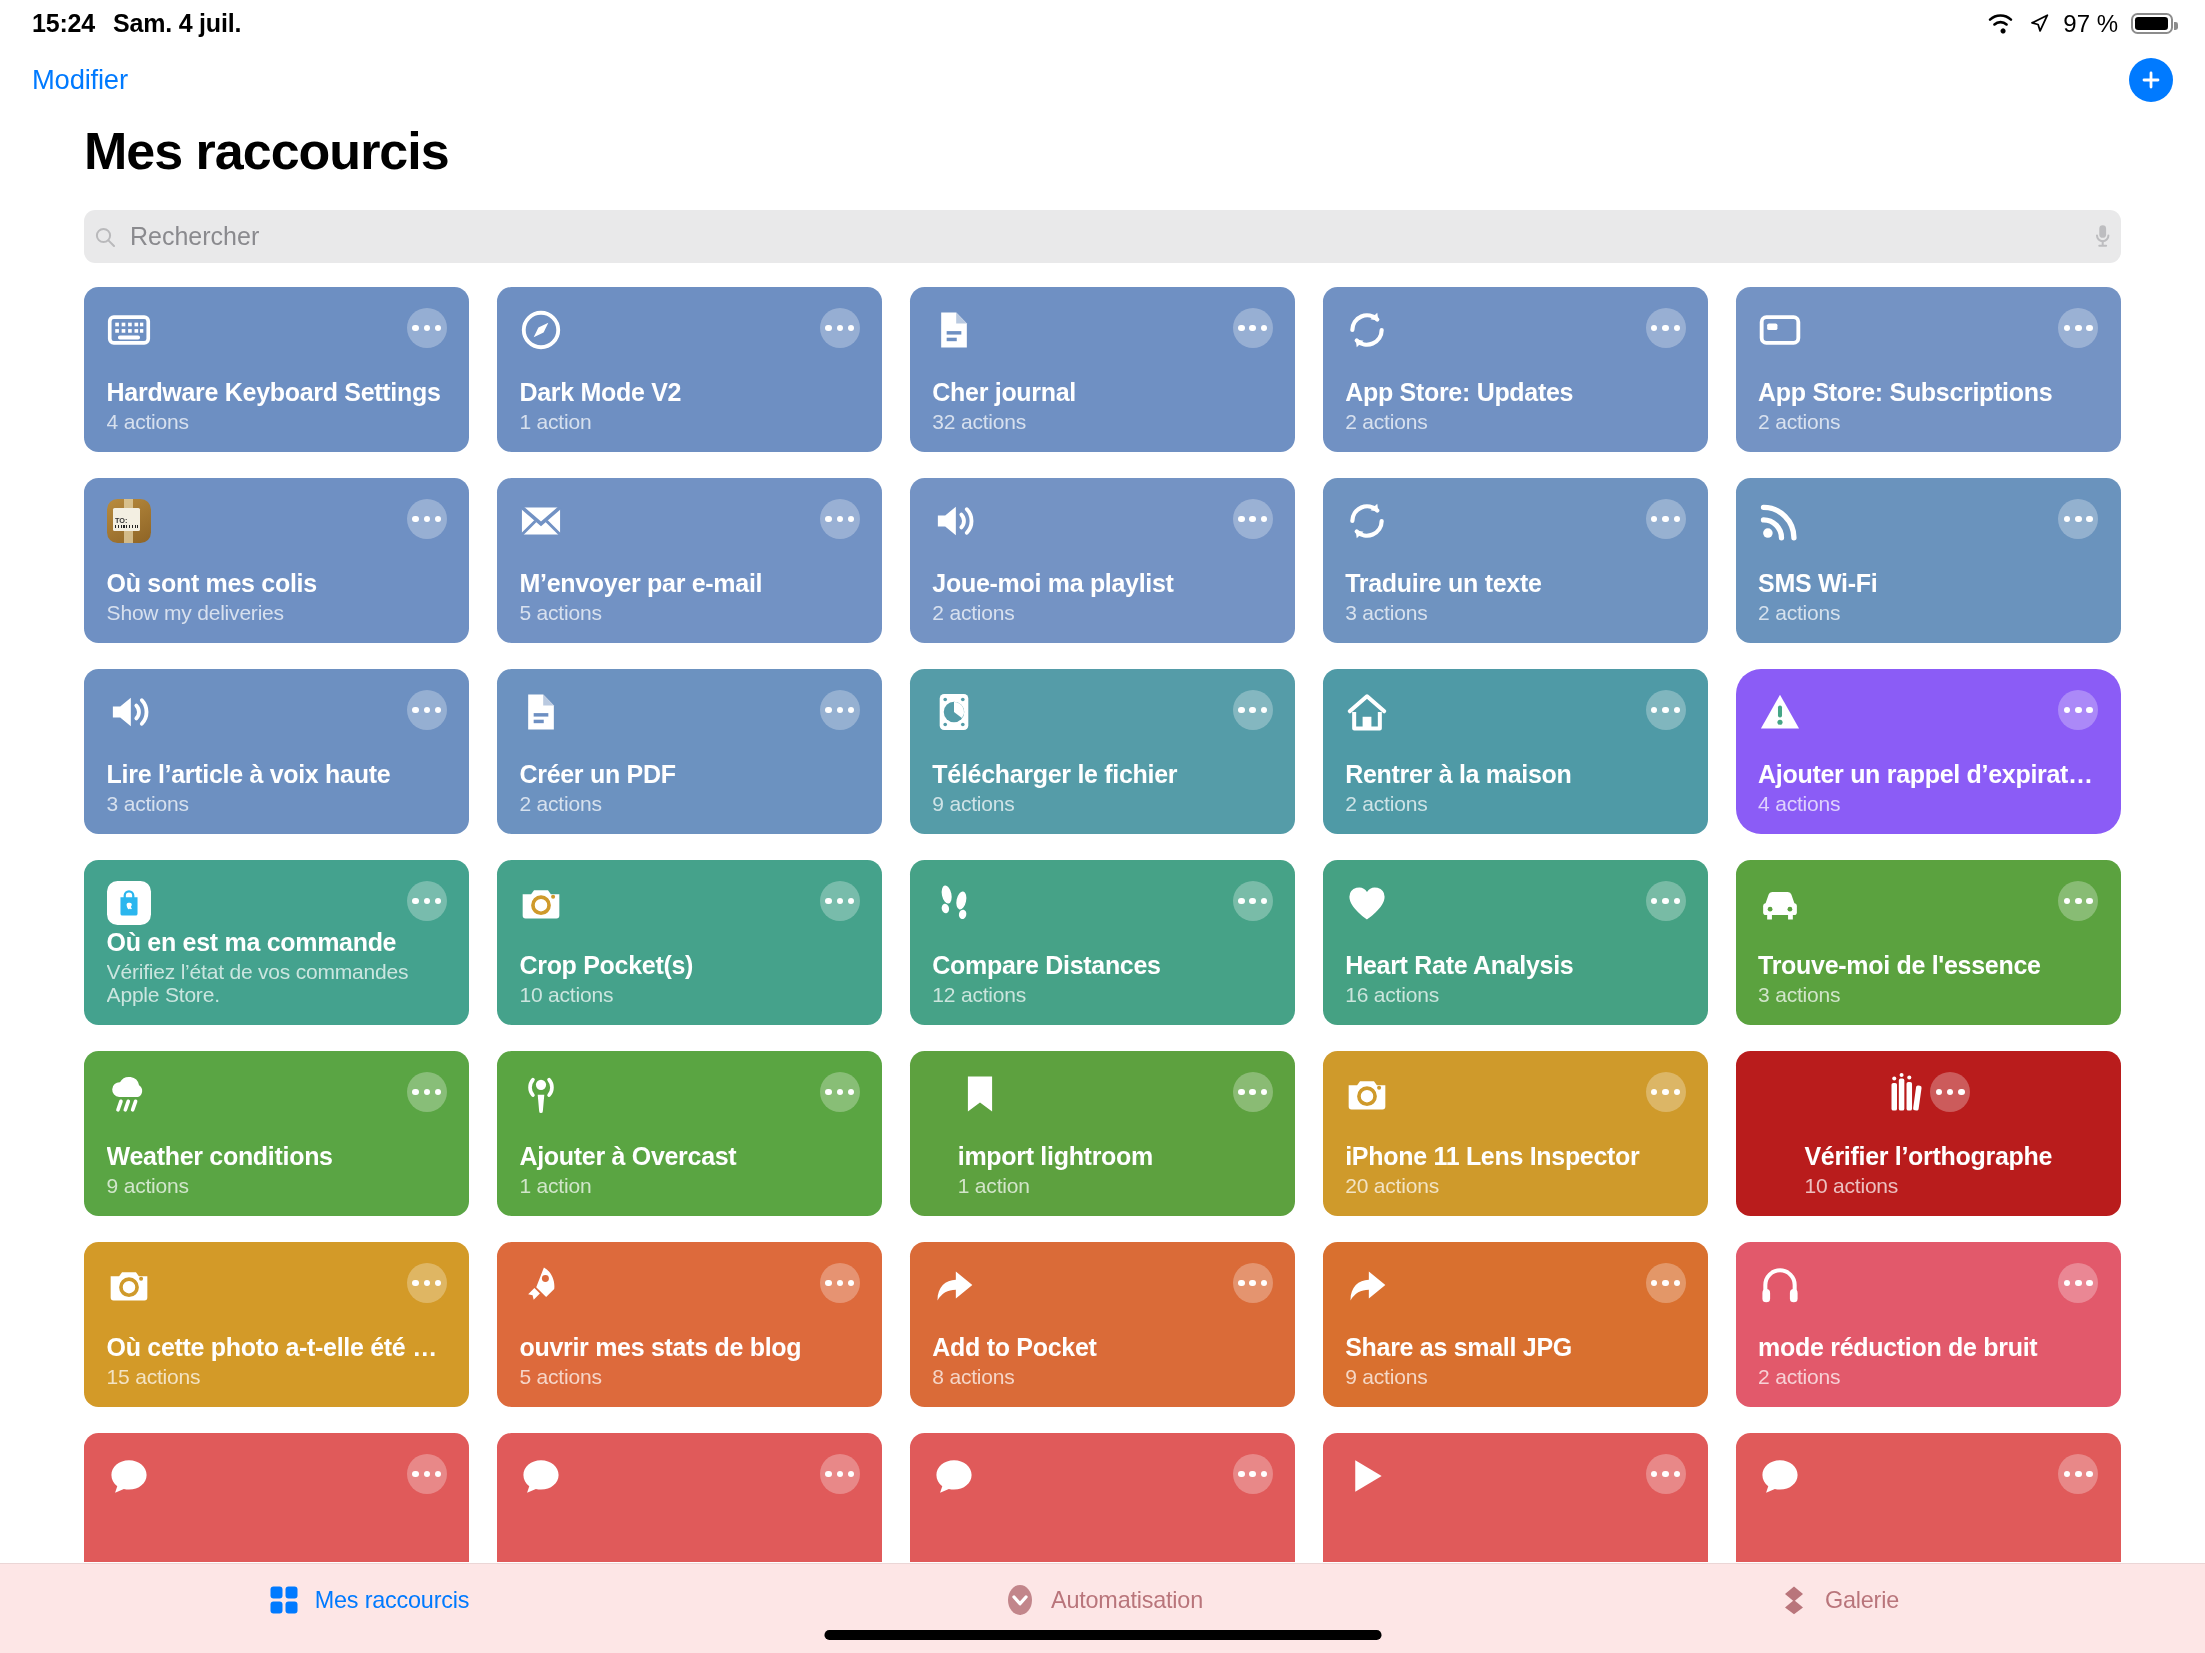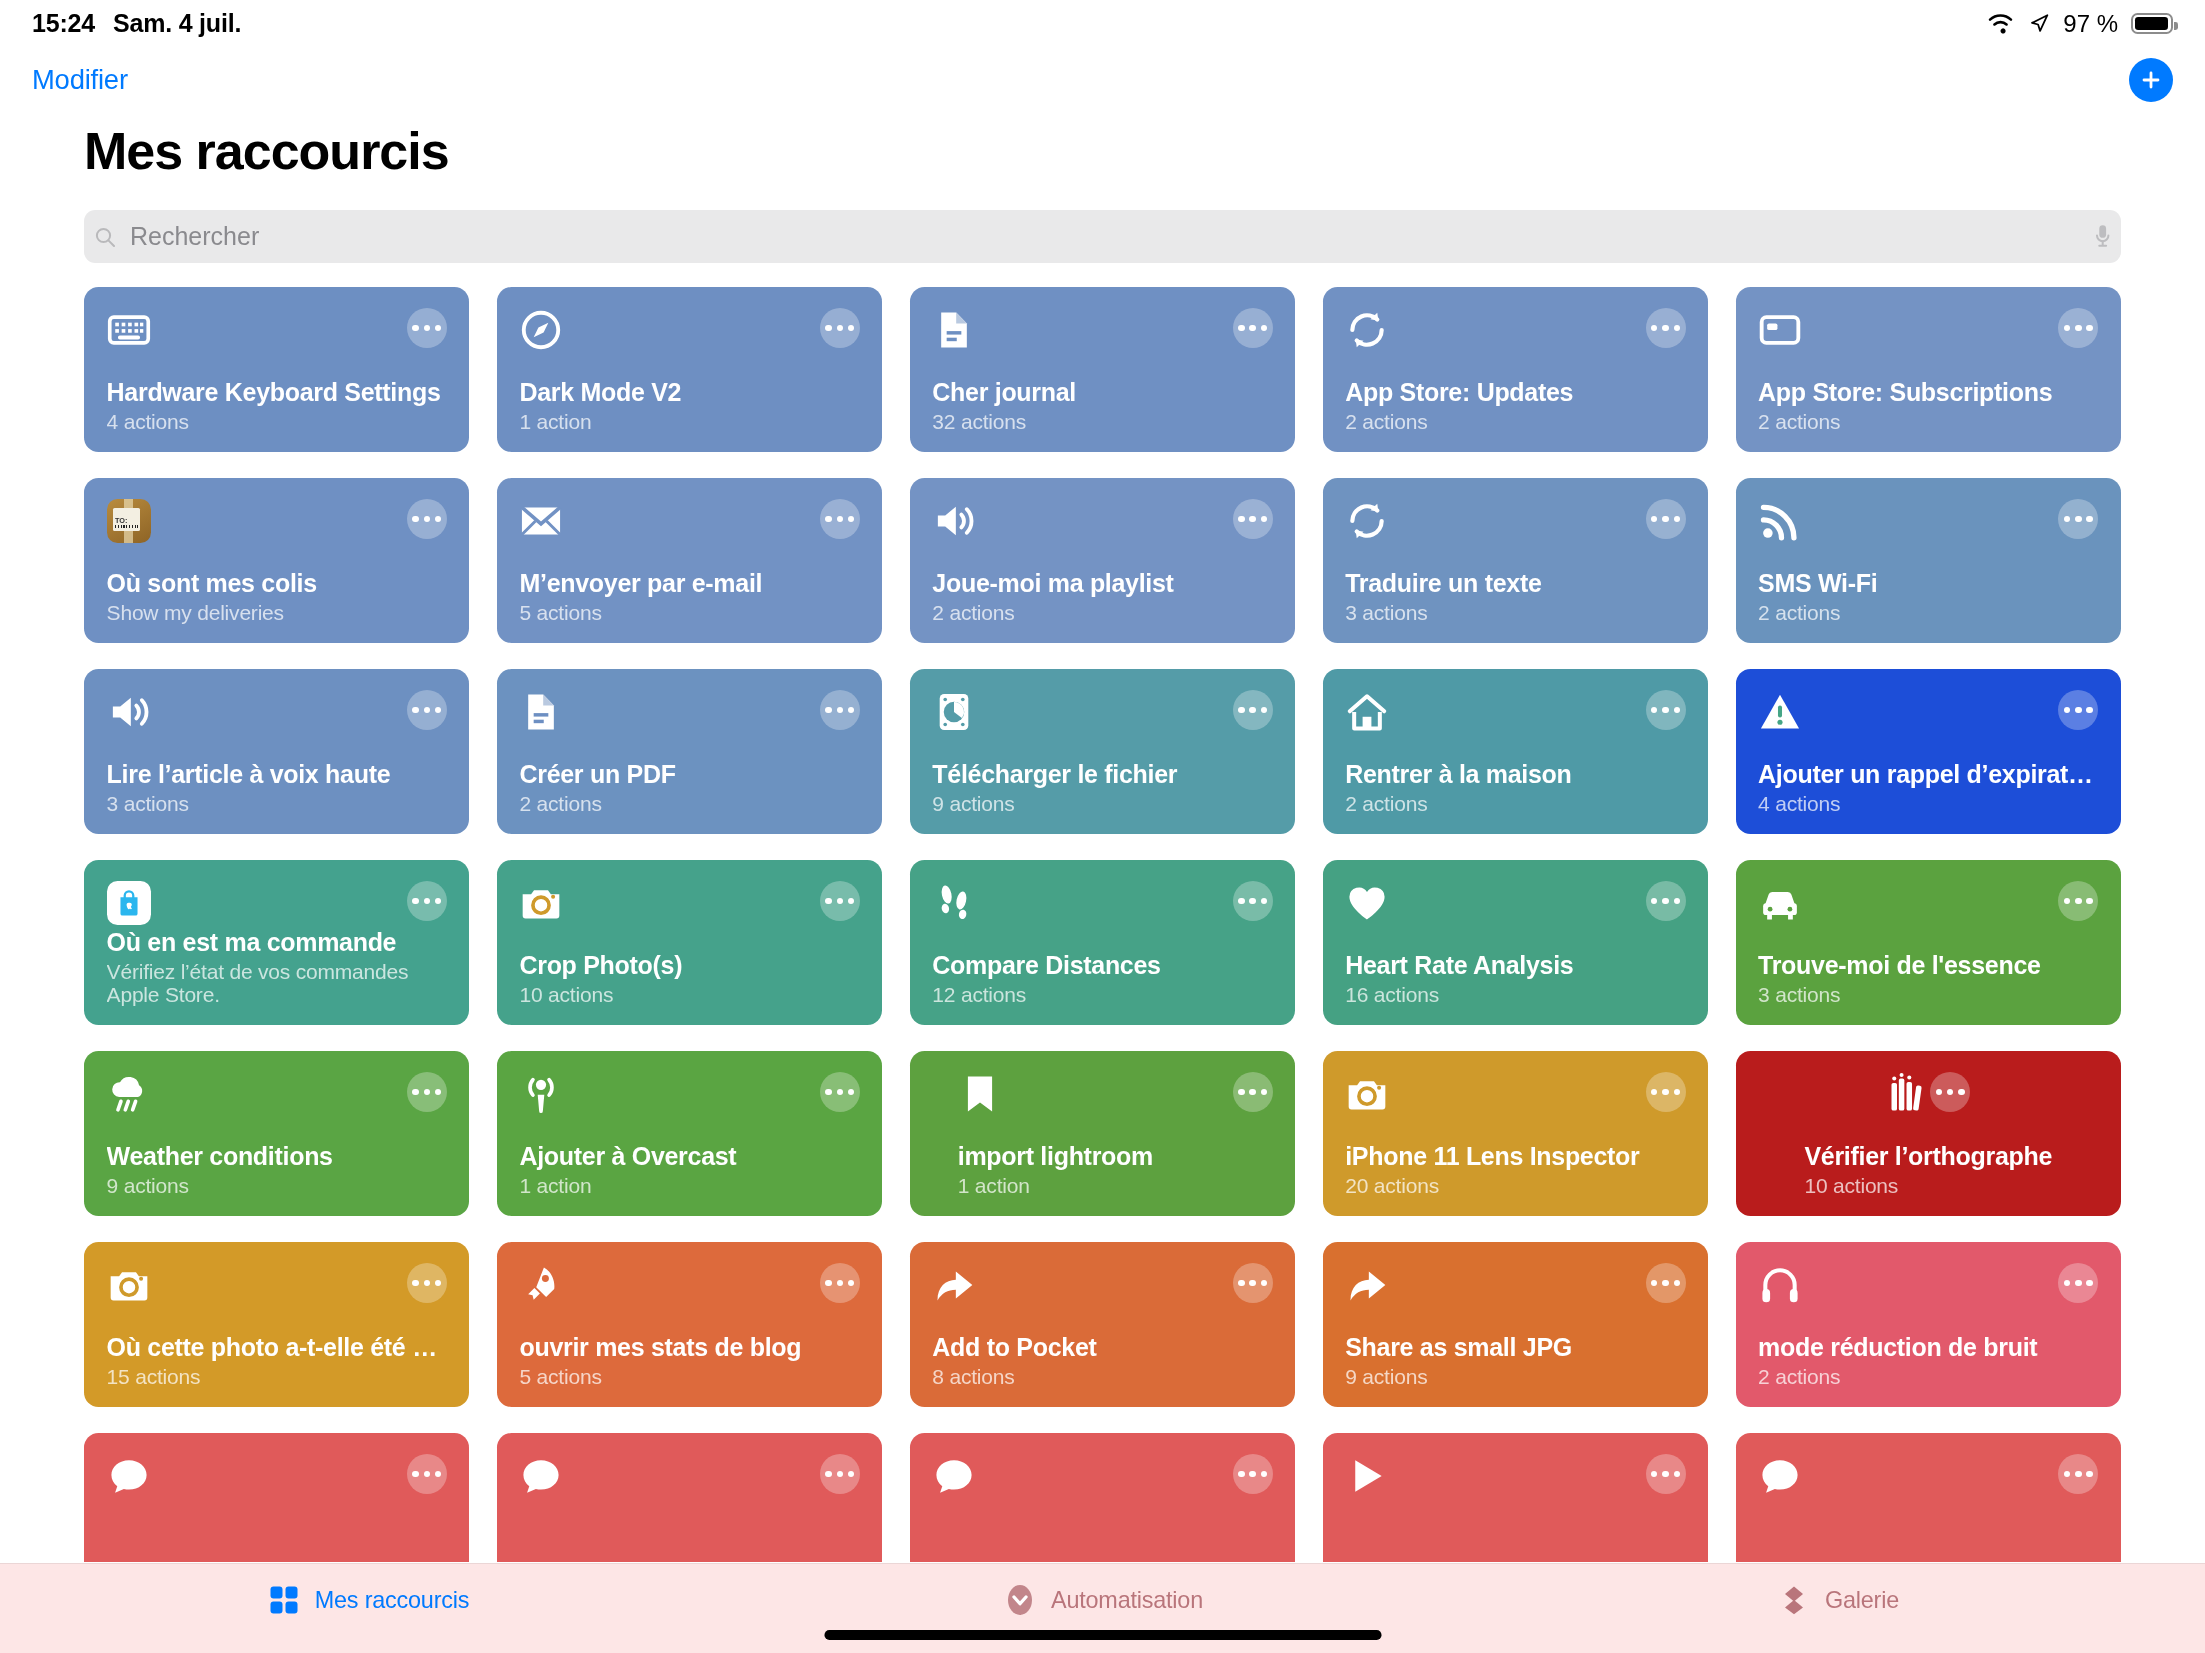--- a/index.html
+++ b/index.html
@@ -456,21 +456,21 @@
           <i></i>
           <i></i>
           <i></i>
         </span>
       </div>
       <div class="card-txt">
         <div class="card-name">Rentrer à la maison</div>
         <div class="card-sub">2 actions</div>
       </div>
     </div>
-    <div class="card" style="background: #1d4ed8;">
+    <div class="card" style="background: #8b5cf6; border-radius: 25px;">
       <div class="card-top">
         <span class="card-ico">
           <svg viewBox="0 0 24 24">
             <path d="M12 2.6 L22.4 21 H1.6 Z" fill="#fff"></path>
             <rect x="10.9" y="8.4" width="2.2" height="6.6" rx="1.1" fill="#45a586"></rect>
             <circle cx="12" cy="17.6" r="1.4" fill="#45a586"></circle>
           </svg>
         </span>
         <span class="dots">
           <i></i>
@@ -512,21 +512,21 @@
             <circle cx="18.6" cy="8.6" r="1.1" fill="#cf9a2b"></circle>
           </svg>
         </span>
         <span class="dots">
           <i></i>
           <i></i>
           <i></i>
         </span>
       </div>
       <div class="card-txt">
-        <div class="card-name">Crop Photo(s)</div>
+        <div class="card-name">Crop Pocket(s)</div>
         <div class="card-sub">10 actions</div>
       </div>
     </div>
     <div class="card" style="background: rgb(70, 162, 135);">
       <div class="card-top">
         <span class="card-ico">
           <svg viewBox="0 0 24 24">
             <ellipse cx="8" cy="7.4" rx="2.6" ry="5" fill="#fff" transform="rotate(-12 8 7.4)"></ellipse>
             <ellipse cx="7.3" cy="15" rx="2" ry="2.6" fill="#fff" transform="rotate(-12 7.3 15)"></ellipse>
             <ellipse cx="16" cy="10.6" rx="2.6" ry="5" fill="#fff" transform="rotate(12 16 10.6)"></ellipse>

